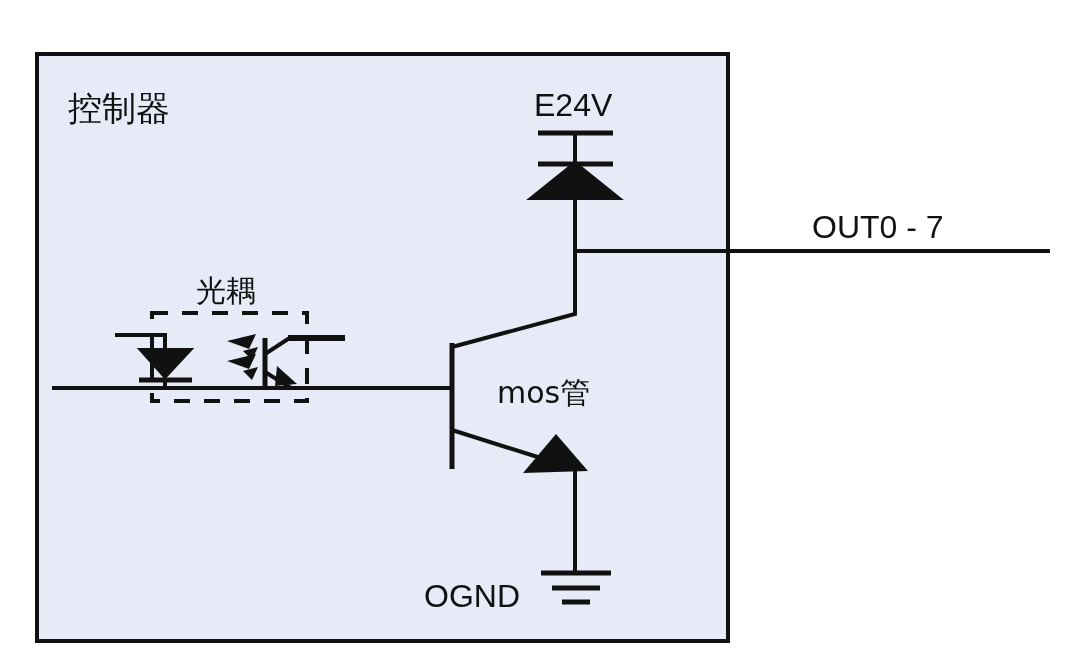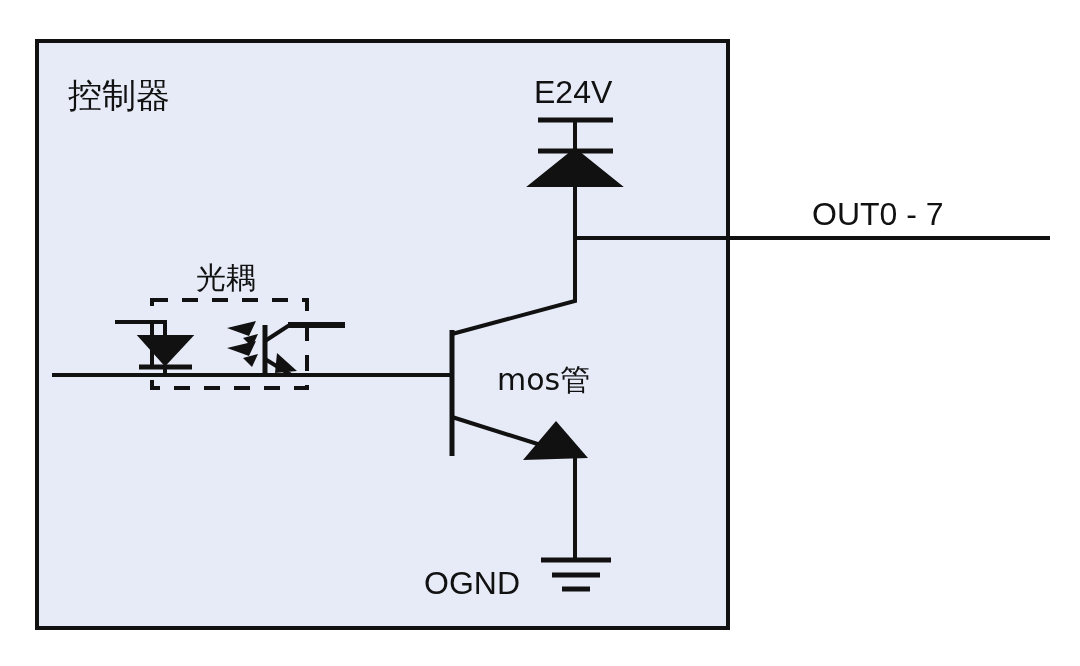--- a/index.html
+++ b/index.html
@@ -10,21 +10,21 @@
   body {
     width: 1080px;
     height: 666px;
     position: relative;
     font-family: "Liberation Sans", "DejaVu Sans", sans-serif;
     overflow: hidden;
   }
   #diagram-root {
     position: absolute;
     left: 0;
-    top: 3px;
+    top: 16px;
     width: 1080px;
     height: 636px;
   }
   svg.circuit {
     display: block;
     width: 1080px;
     height: 666px;
   }
   .lbl {
     font-family: "Liberation Sans", "DejaVu Sans", sans-serif;

